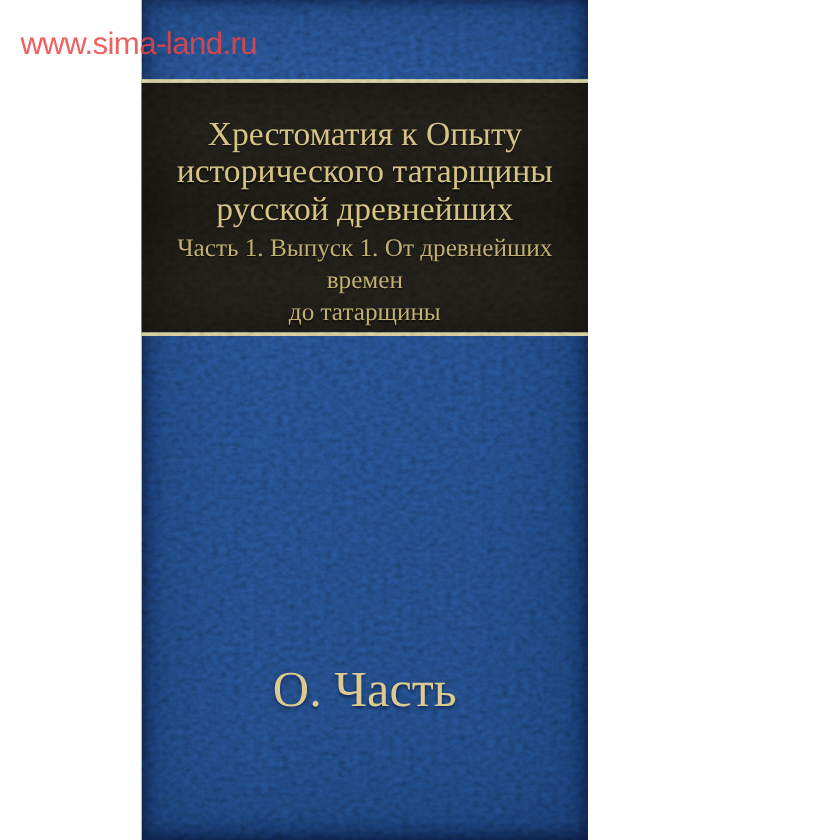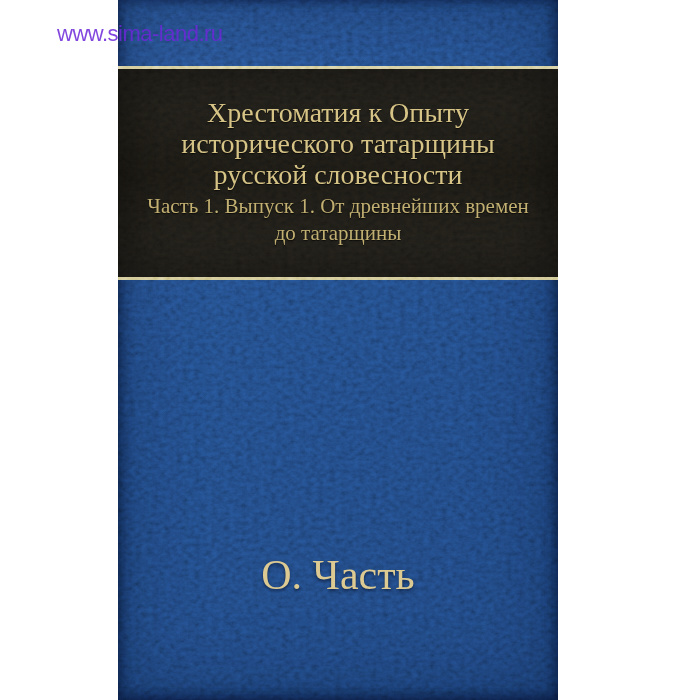--- a/index.html
+++ b/index.html
@@ -12,21 +12,21 @@
     width: 700px;
     height: 700px;
     background: #ffffff;
     overflow: hidden;
   }
   
   .book {
     position: absolute;
     left: 118px;
     top: 0;
-    width: 440px;
+    width: 372px;
     height: 700px;
     background: linear-gradient(145deg, #254a80 0%, #1f4478 40%, #1c3e70 100%);
     box-shadow:
       inset 0 0 80px rgba(4, 14, 40, 0.35),
       inset 5px 0 12px rgba(0, 5, 25, 0.30),
       inset -5px 0 12px rgba(0, 5, 25, 0.30),
       inset 0 -6px 14px rgba(0, 5, 25, 0.25);
   }
   
   .band {
@@ -92,27 +92,26 @@
     color: #dcca92;
     text-shadow: 0 2px 3px rgba(0, 8, 28, 0.55);
   }
   
   .watermark {
     position: absolute;
     left: 17px;
     top: 21px;
     z-index: 6;
     font-family: "Liberation Sans", sans-serif;
-    font-size: 22px;
+    font-size: 26px;
     letter-spacing: -0.5px;
-    color: #6d28d9;
+    color: #ef4444;
     opacity: 0.85;
     white-space: nowrap;
     pointer-events: none;
-    margin-left: 40px;
   }
 </style>
 </head>
 <body>
 
 <div class="canvas">
 
   <div class="book">
 
     <div class="band"></div>
@@ -125,21 +124,21 @@
           <feFuncA type="linear" slope="0" intercept="1"></feFuncA>
         </feComponentTransfer>
       </filter>
       <rect width="461" height="700" filter="url(#leather)"></rect>
     </svg>
 
     <div class="text-layer">
       <div class="title">
         <span>Хрестоматия к Опыту</span>
         <span>исторического татарщины</span>
-        <span>русской словесности</span>
+        <span>русской древнейших</span>
       </div>
       <div class="subtitle">
         <span>Часть 1. Выпуск 1. От древнейших времен</span>
         <span>до татарщины</span>
       </div>
       <div class="author">О. Часть</div>
     </div>
 
   </div>
 

